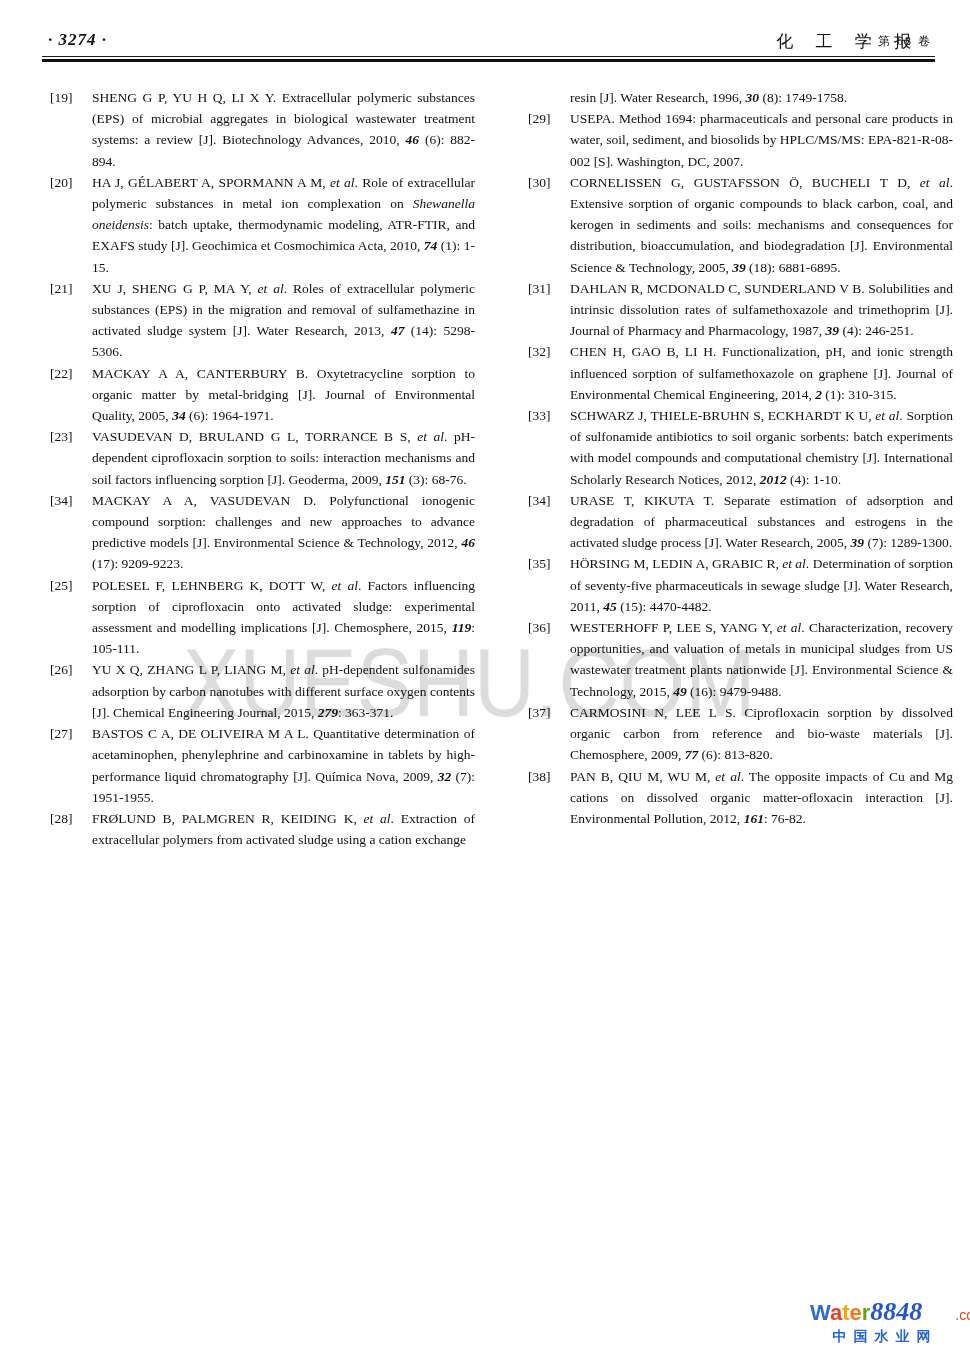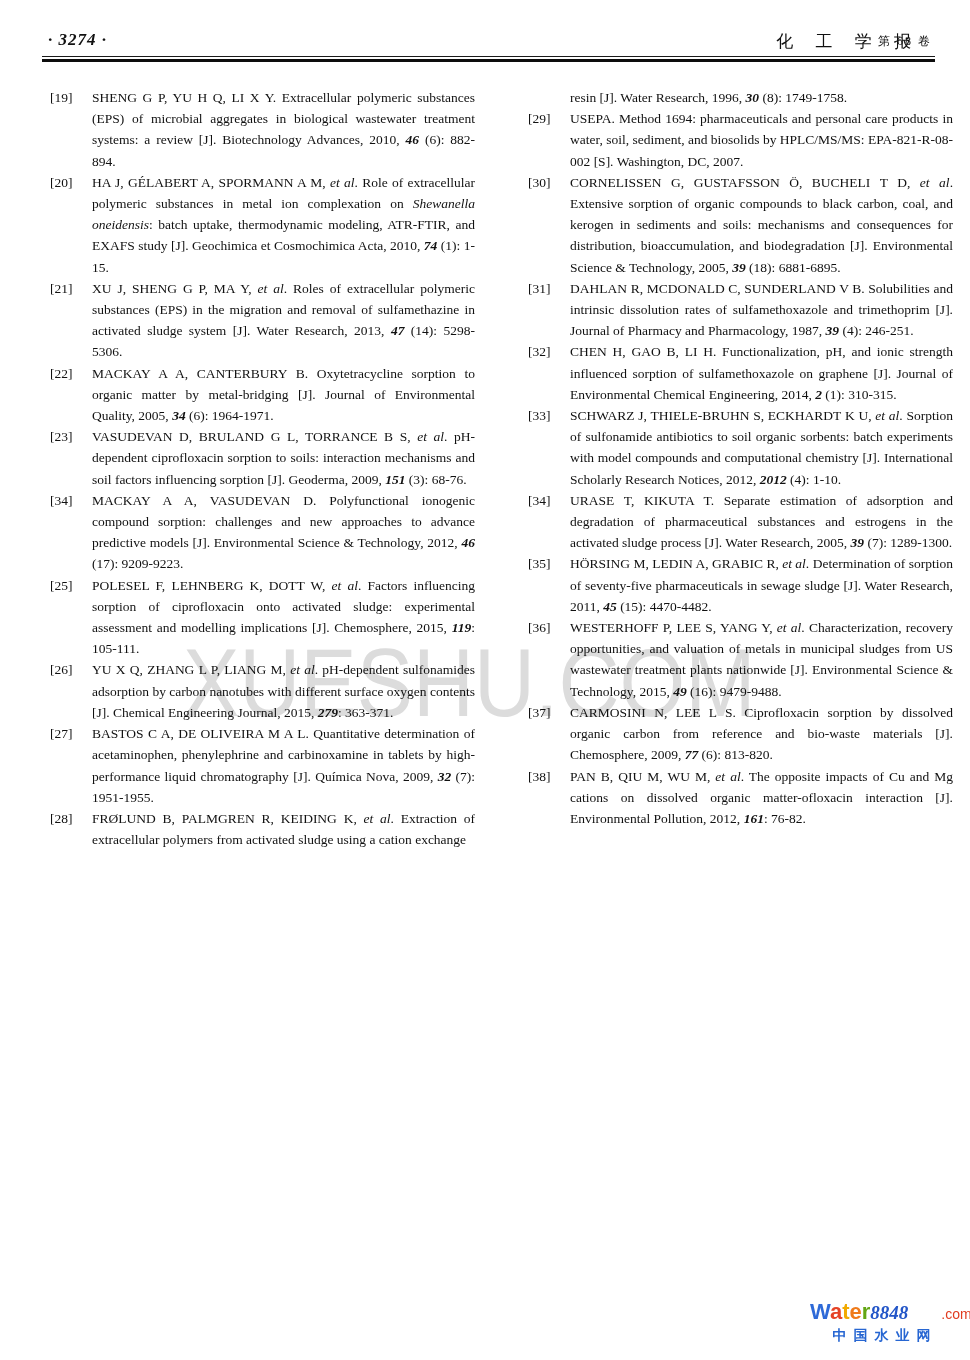--- a/index.html
+++ b/index.html
@@ -56,21 +56,21 @@
   
   .site-logo{
     position:absolute;right:10px;top:1300px;width:150px;
     font-family:"Liberation Sans", sans-serif;
     text-align:center;z-index:1;
   }
   .logo-line1{white-space:nowrap;line-height:24px;}
   .logo-word{font-weight:bold;font-size:22px;letter-spacing:0px;}
   .logo-number{
     font-family:"Liberation Serif", serif;
-    font-style:italic;font-weight:bold;font-size:19px;
+    font-style:italic;font-weight:bold;font-size:26px;
   }
   .logo-tld{font-size:14px;font-weight:normal;padding-left:33px;}
   .logo-cn{
     font-size:14px;font-weight:bold;letter-spacing:7px;
     line-height:18px;margin-top:0px;white-space:nowrap;
   }
 </style>
 </head>
 <body>
 

